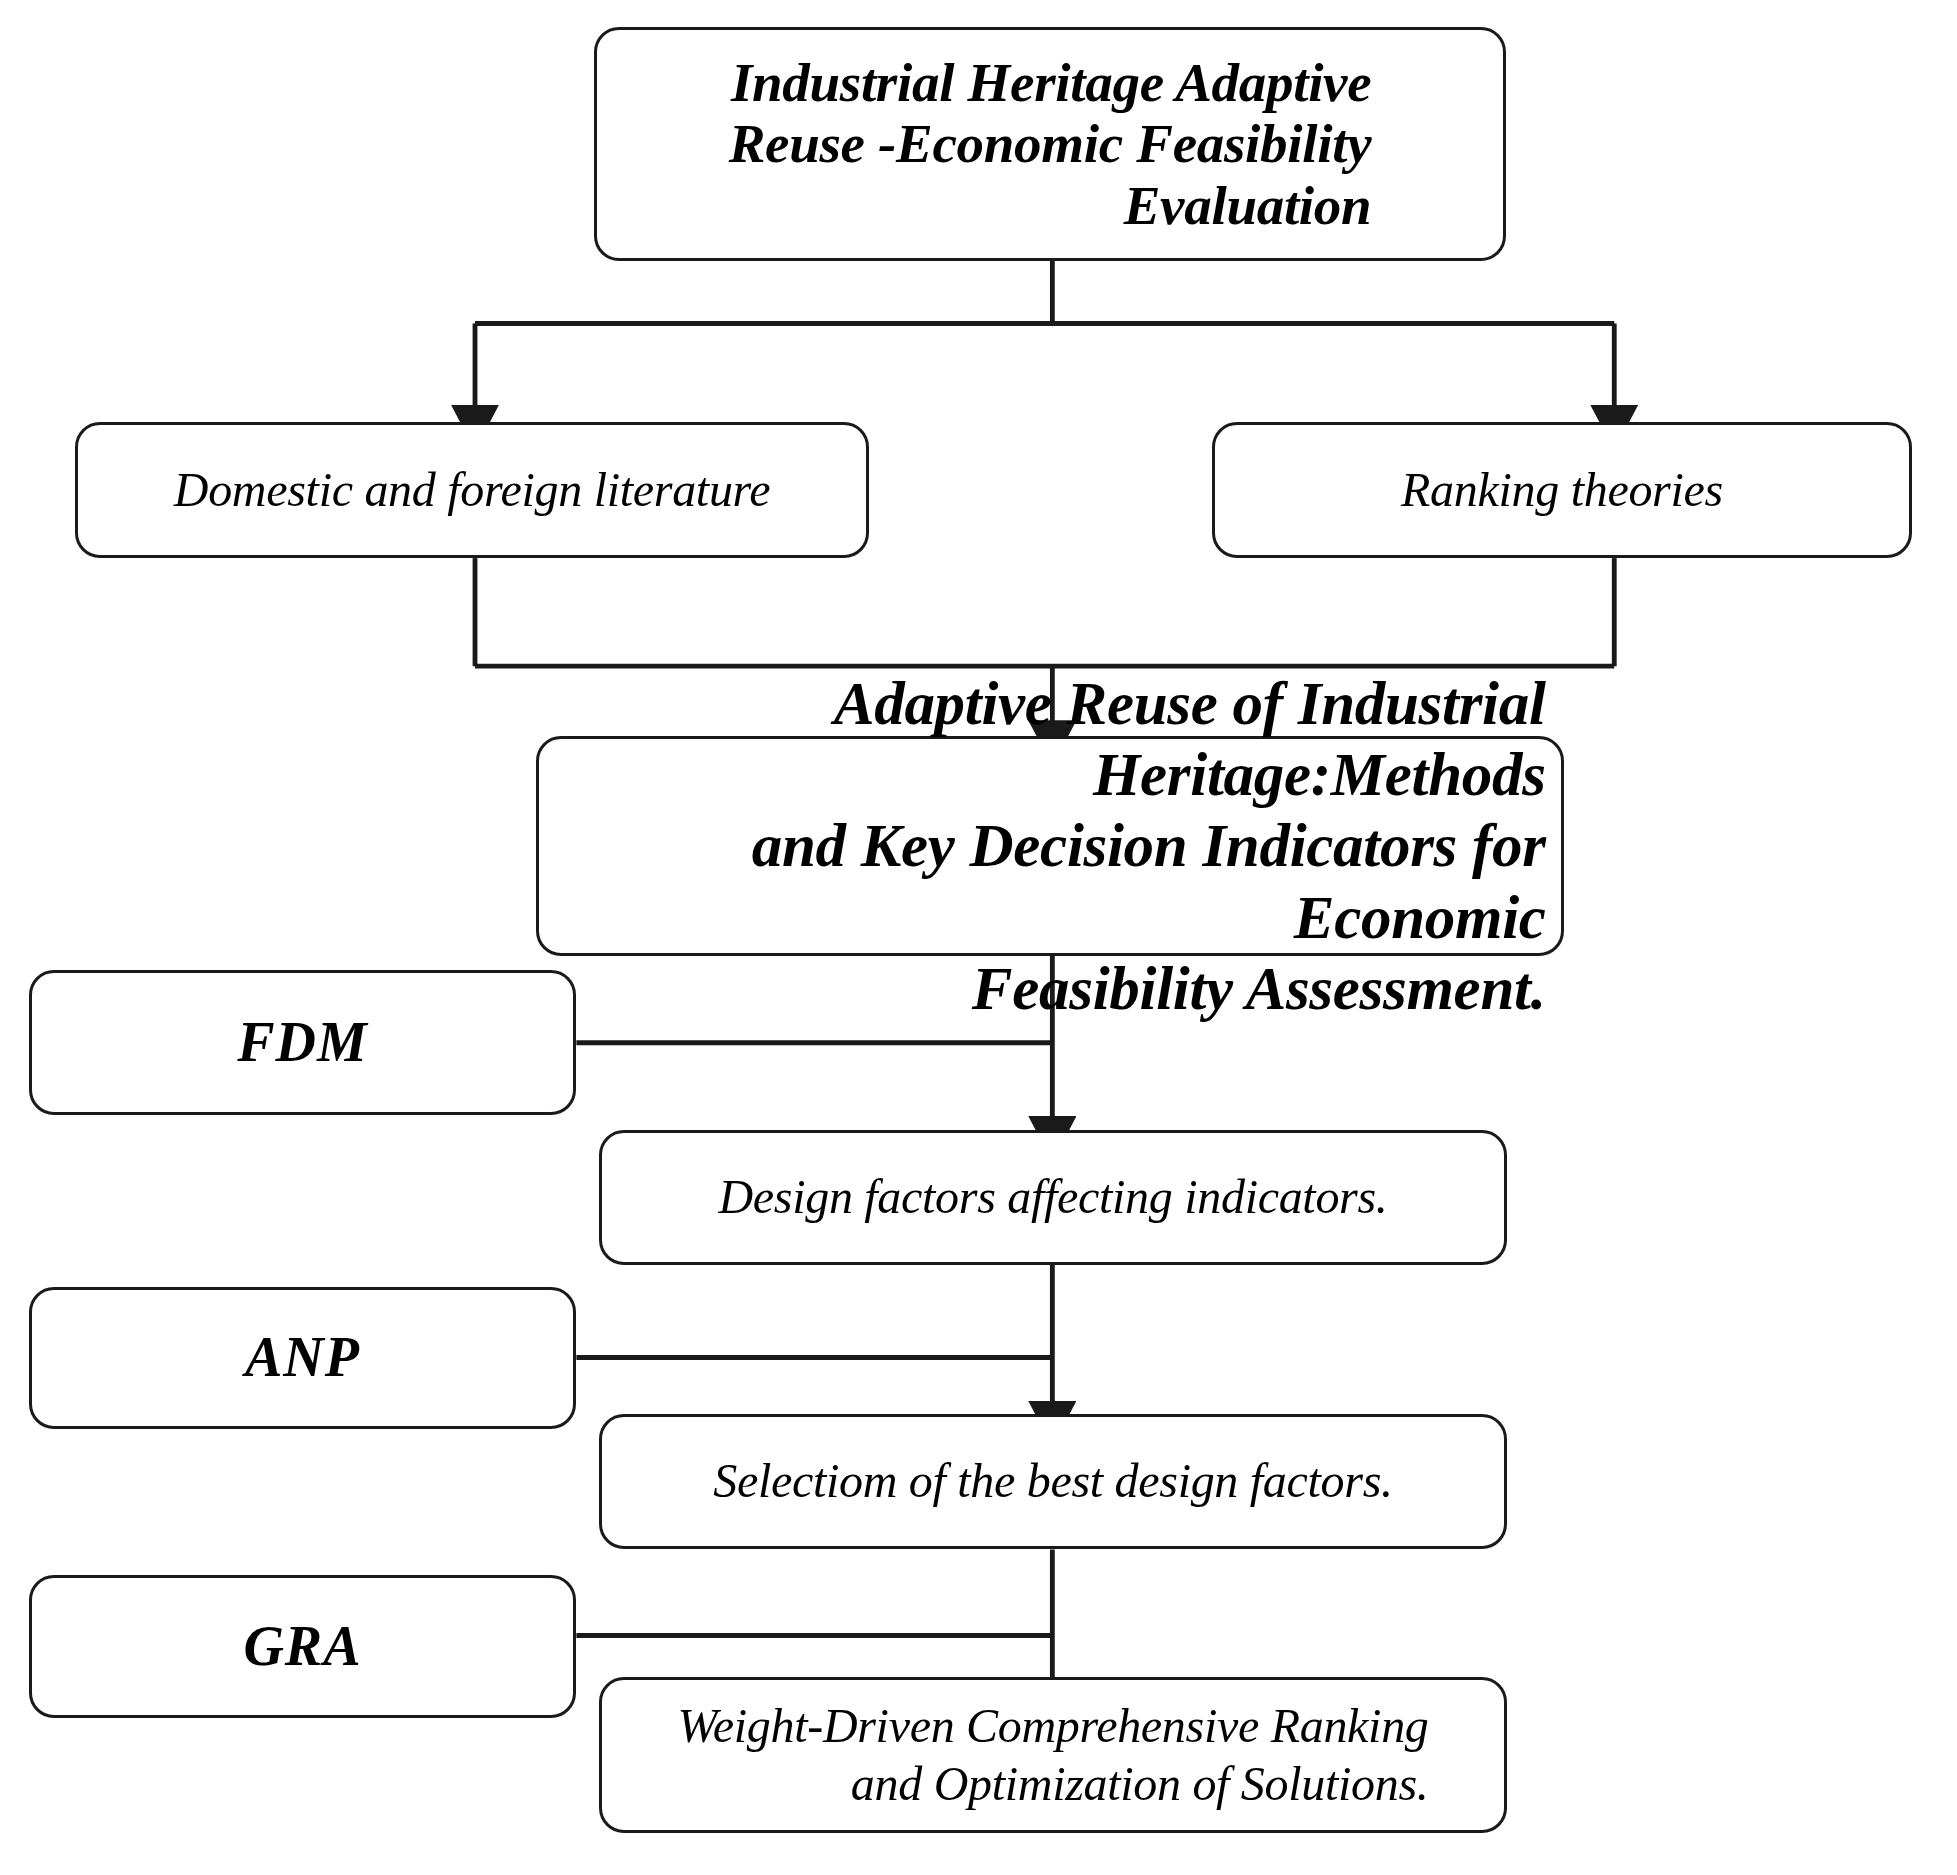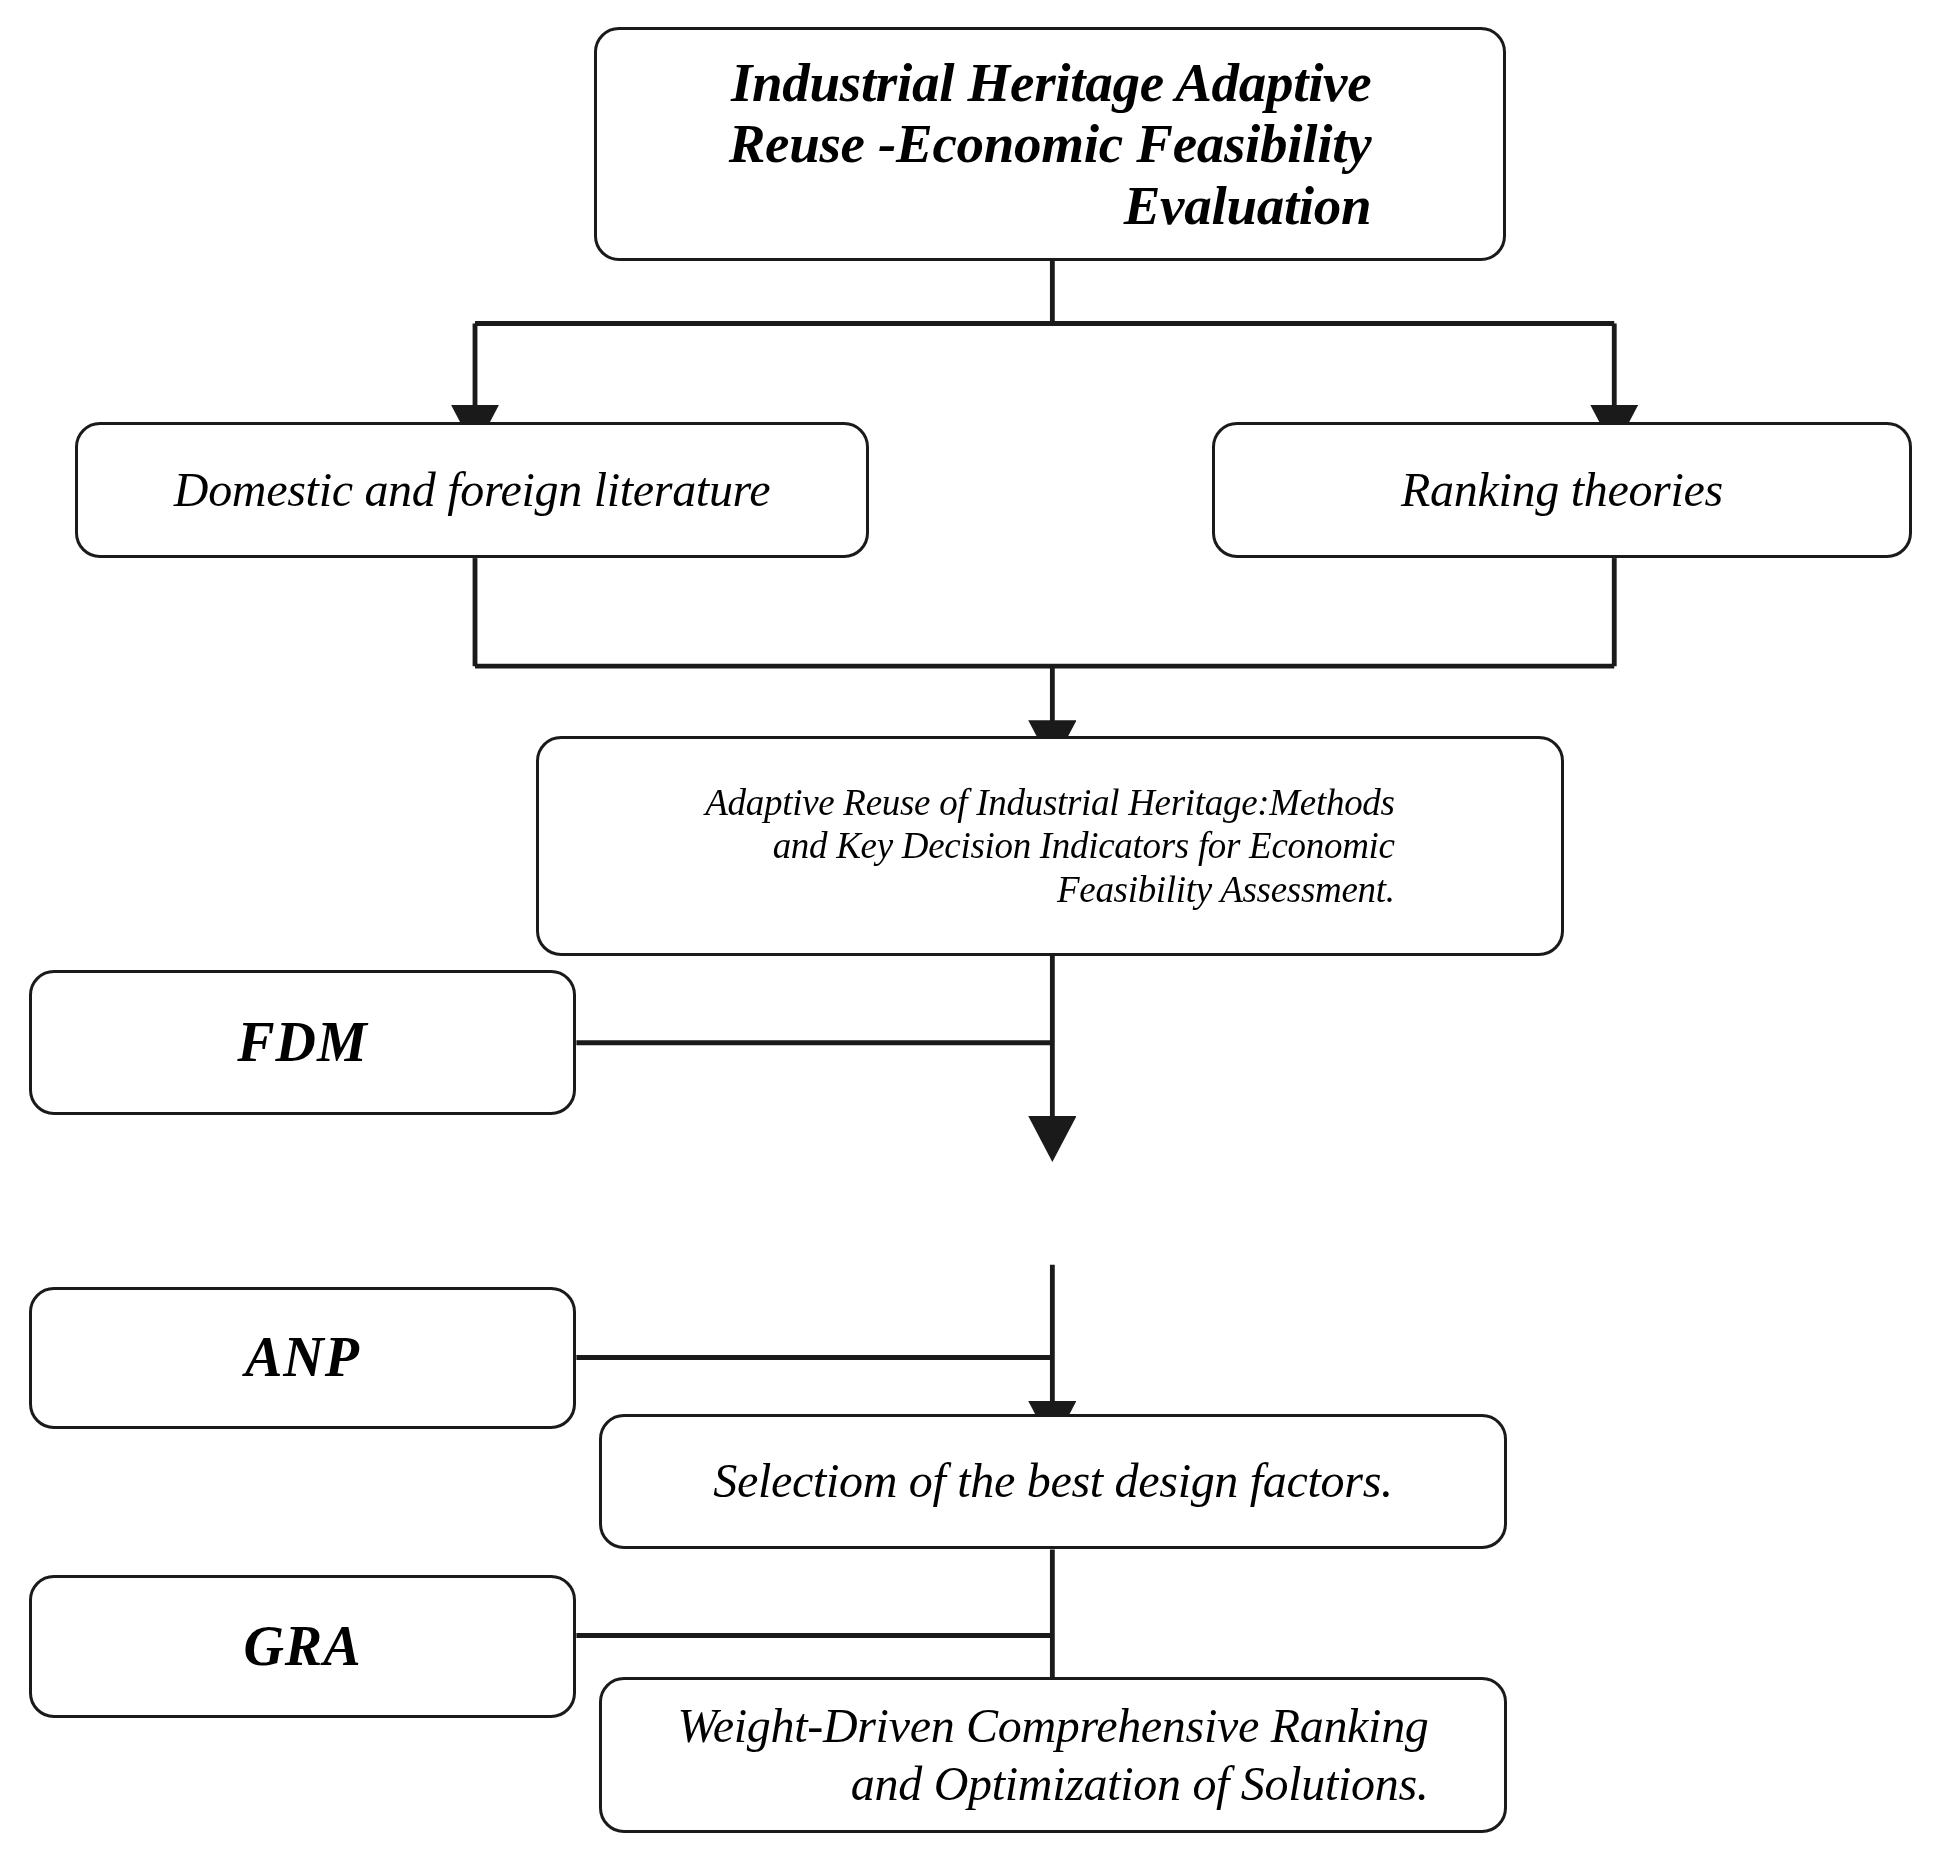--- a/index.html
+++ b/index.html
@@ -51,22 +51,22 @@
   .t-title {
     font-weight: bold;
     font-size: 55px;
     line-height: 1.12;
   }
   .t-body {
     font-weight: normal;
     font-size: 48px;
   }
   .t-body-lg {
-    font-weight: normal;
-    font-size: 37px;
+    font-weight: bold;
+    font-size: 61px;
     line-height: 1.17;
   }
   .t-method {
     font-weight: bold;
     font-size: 56px;
     letter-spacing: 1px;
   }
   .t-final {
     font-weight: normal;
     font-size: 48px;
@@ -125,20 +125,23 @@
   <div class="node-box" style="left:536px; top:736px; width:1028px; height:220px;">
     <span class="node-text t-body-lg">Adaptive Reuse of Industrial Heritage:Methods
 and Key Decision Indicators for Economic
 Feasibility Assessment.</span>
   </div>
 
   <div class="node-box" style="left:29px; top:970px; width:547px; height:145px;">
     <span class="node-text t-method">FDM</span>
   </div>
 
+  <div class="node-box" style="left:599px; top:1130px; width:908px; height:135px;">
+    <span class="node-text t-body">Design factors affecting indicators.</span>
+  </div>
 
   <div class="node-box" style="left:29px; top:1287px; width:547px; height:142px;">
     <span class="node-text t-method">ANP</span>
   </div>
 
   <div class="node-box" style="left:599px; top:1414px; width:908px; height:135px;">
     <span class="node-text t-body">Selectiom of the best design factors.</span>
   </div>
 
   <div class="node-box" style="left:29px; top:1564px; width:547px; height:143px;margin-top:11px;">

